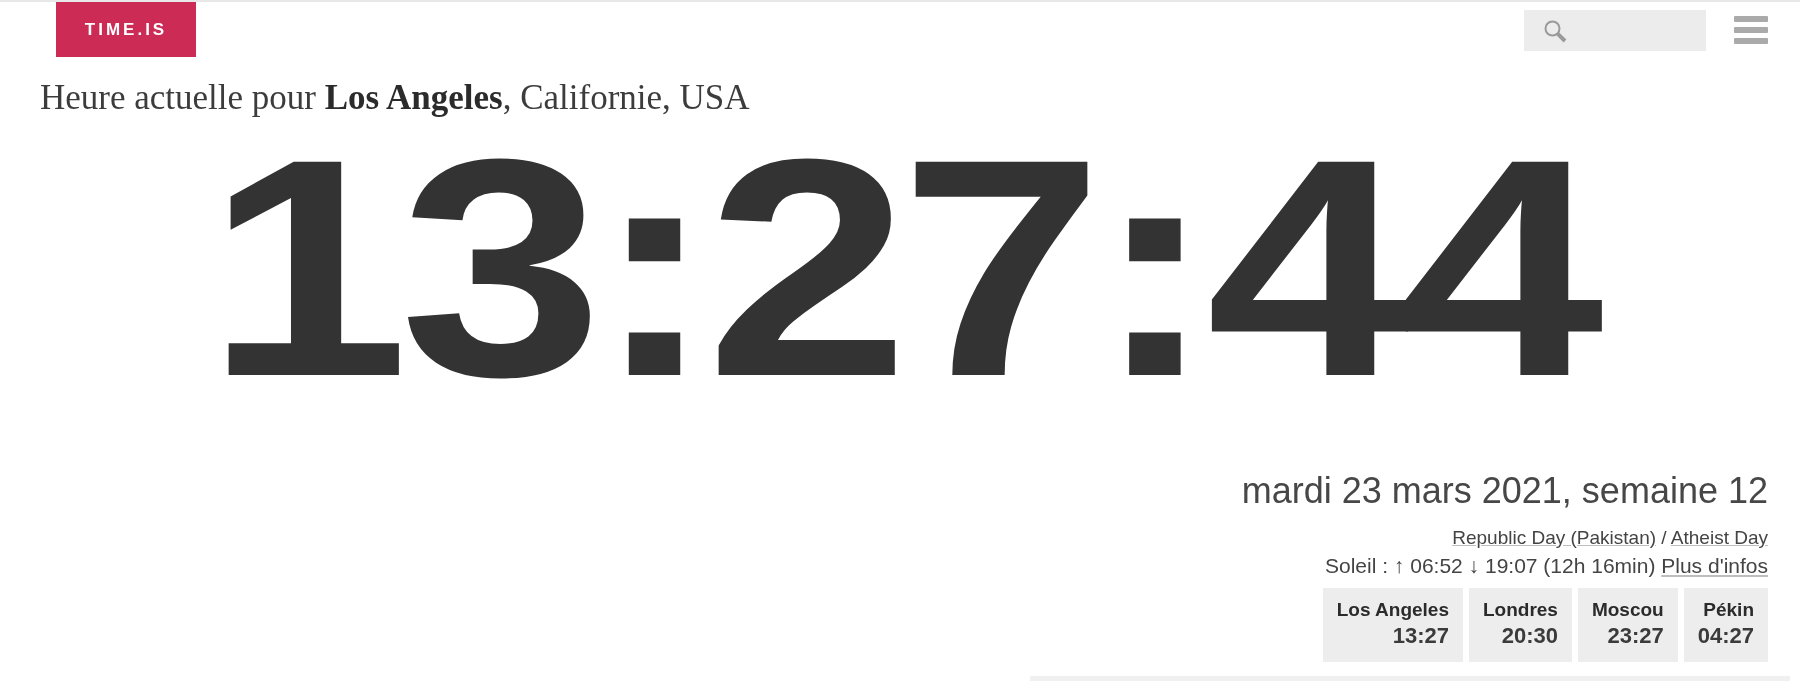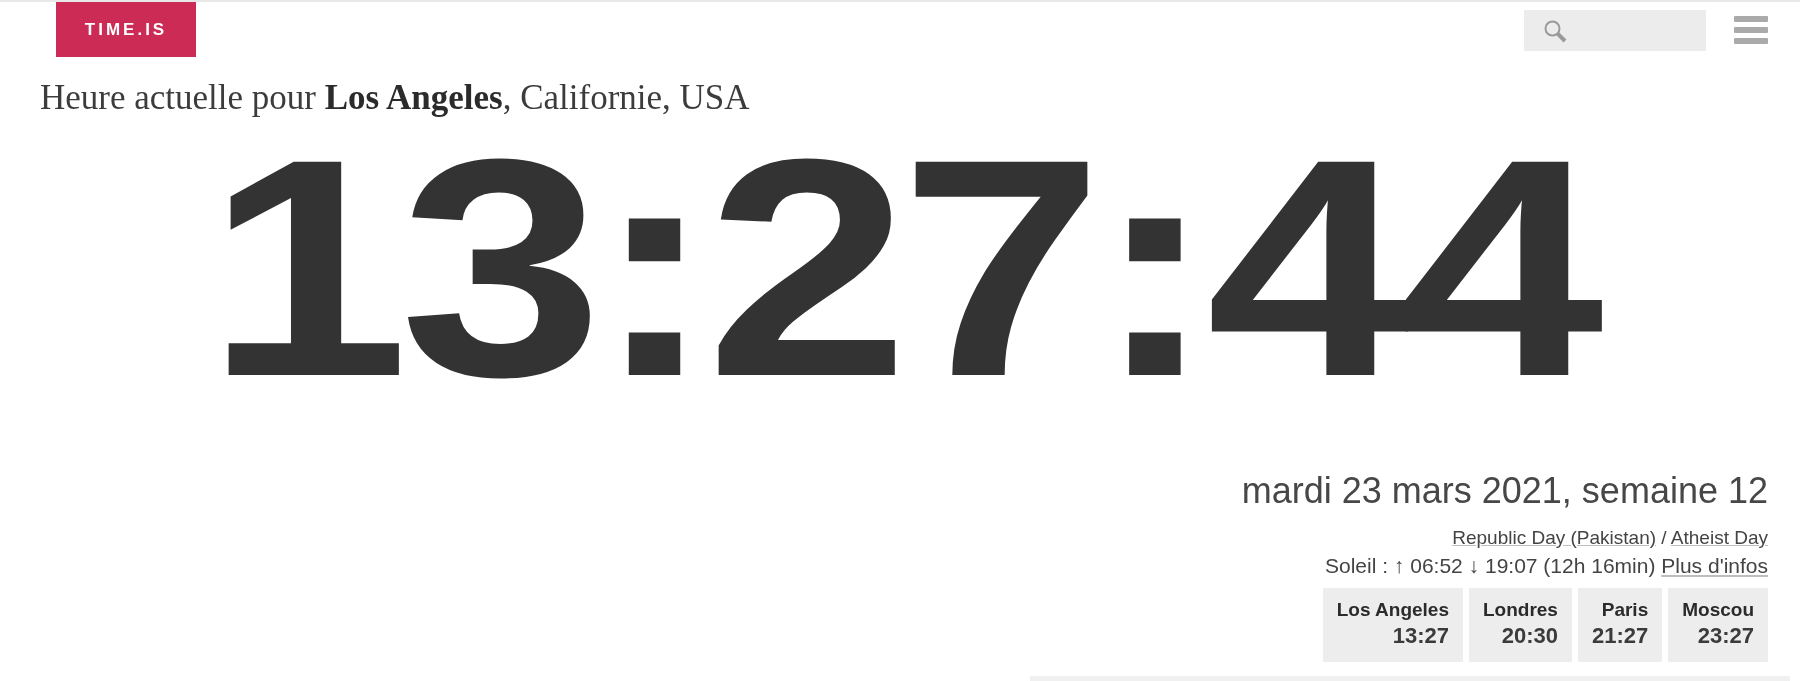--- a/index.html
+++ b/index.html
@@ -269,22 +269,22 @@
 <div class="city-strip">
     <div class="city-card">
       <div class="city-name">Los Angeles</div>
       <div class="city-time">13:27</div>
     </div>
     <div class="city-card">
       <div class="city-name">Londres</div>
       <div class="city-time">20:30</div>
     </div>
     <div class="city-card">
-      <div class="city-name">Paris</div>
-      <div class="city-time">21:27</div>
-    </div>
-    <div class="city-card">
       <div class="city-name">Moscou</div>
       <div class="city-time">23:27</div>
     </div>
+    <div class="city-card">
+      <div class="city-name">Pékin</div>
+      <div class="city-time">04:27</div>
+    </div>
   </div>
 
 <div class="bottom-bar"></div>
 
 </body></html>

